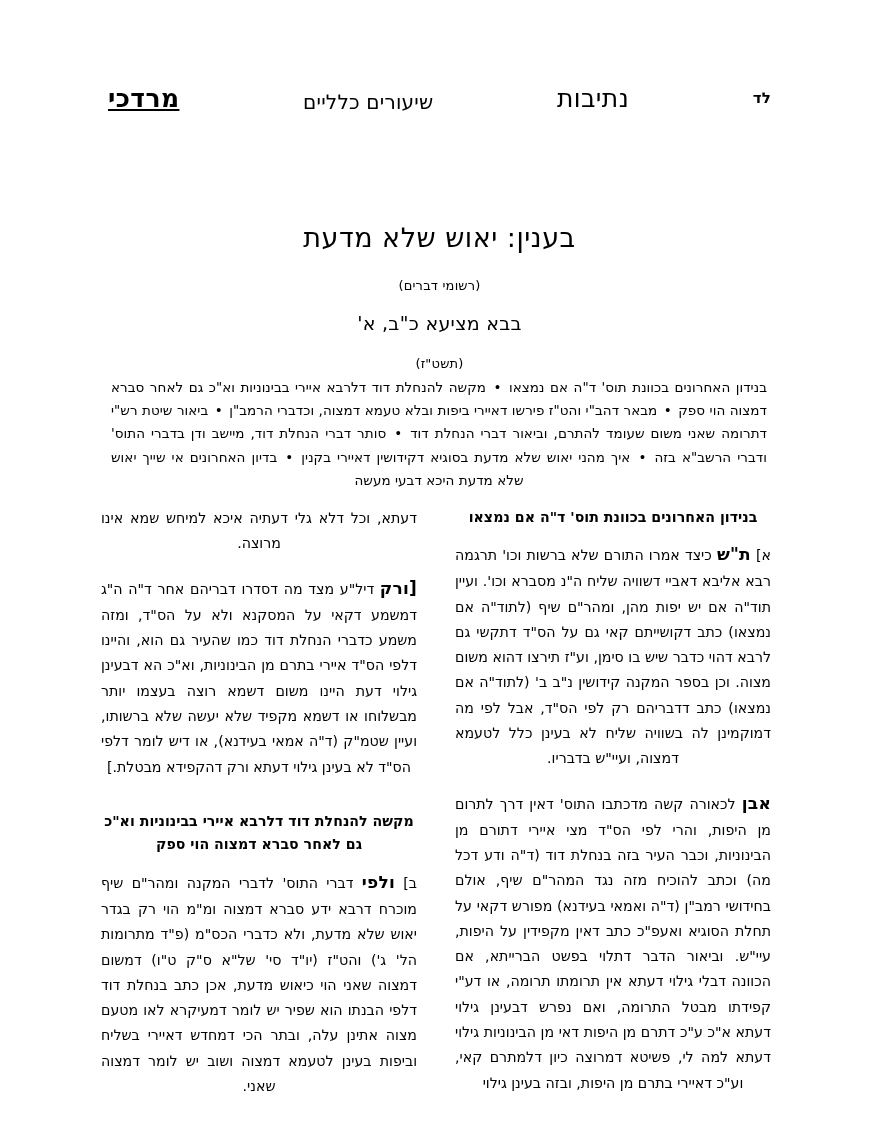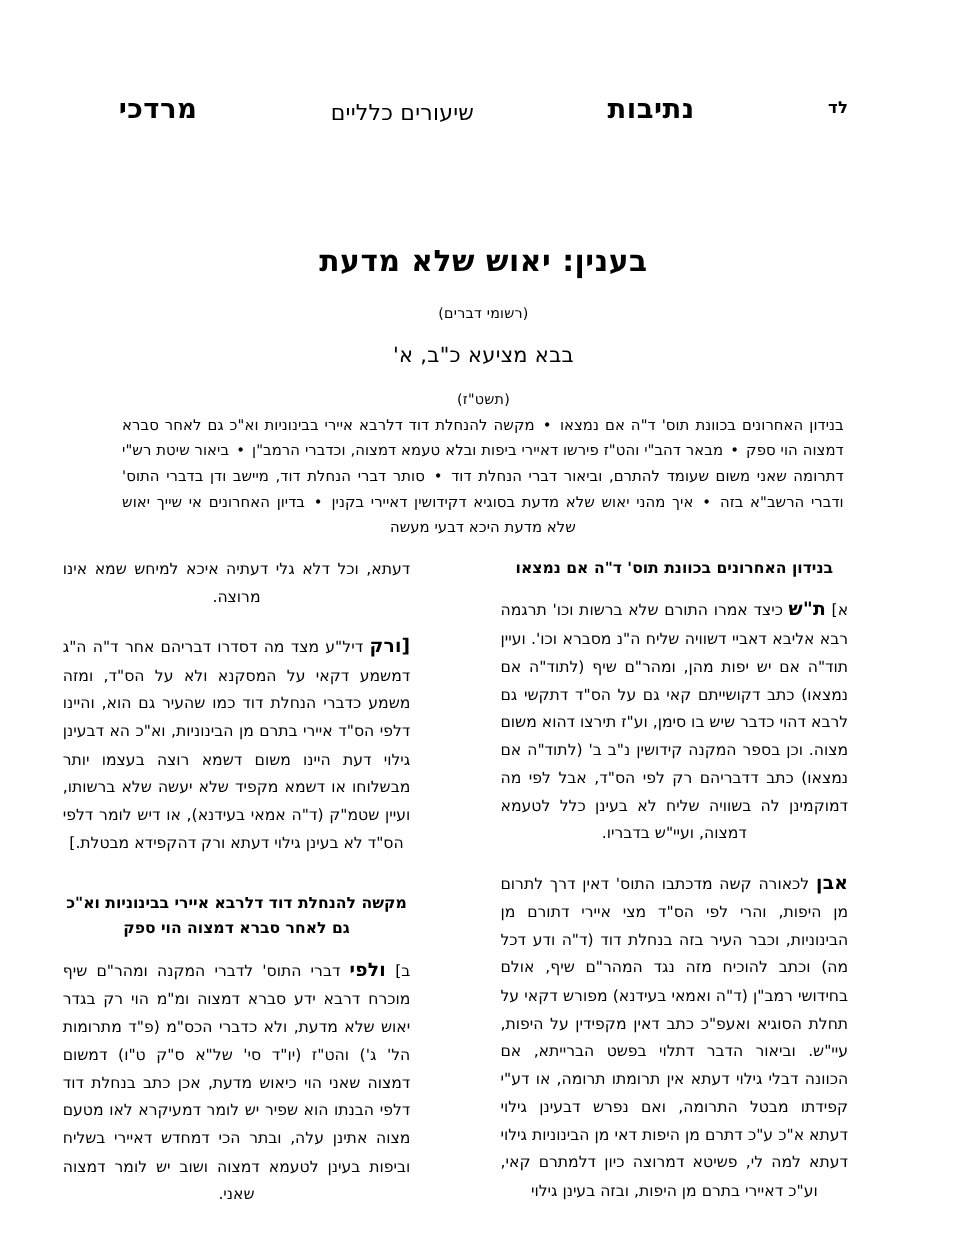--- a/index.html
+++ b/index.html
@@ -33,47 +33,48 @@
     direction: rtl;
   }
   .rh-folio {
     font-size: 15px;
     font-weight: bold;
     letter-spacing: 0.2px;
     padding-top: 5px;
   }
   .rh-booktitle {
     font-size: 25px;
-    font-weight: bold;
+    font-weight: normal;
     letter-spacing: 0.4px;
   }
   .rh-series {
     font-size: 20px;
     font-weight: normal;
     padding-top: 6px;
     letter-spacing: 0.2px;
     text-align: center;
   }
   .rh-author {
     font-size: 25px;
     font-weight: bold;
     letter-spacing: 0.4px;
+    text-decoration: underline;
   }
 
   
   .title-block {
     position: absolute;
     top: 222px;
     right: 108px;
     left: 108px;
     text-align: center;
   }
   .doc-title {
     font-size: 27px;
-    font-weight: bold;
+    font-weight: normal;
     letter-spacing: 0.5px;
     line-height: 1.18;
   }
   .doc-subtitle {
     font-size: 13px;
     margin-top: 24px;
     letter-spacing: 0.2px;
   }
   .doc-source {
     font-size: 19px;
@@ -112,21 +113,20 @@
     display: flex;
     flex-direction: row;
     gap: 38px;
     direction: rtl;
   }
   .col {
     width: 316px;
     flex: 0 0 316px;
     font-size: 14.2px;
     line-height: 1.78;
-    margin-left: 44px;
   }
 
   .sec-head {
     font-weight: bold;
     font-size: 14.2px;
     text-align: center;
     line-height: 1.62;
     margin: 0 0 10px 0;
   }
   .sec-head.spaced {

